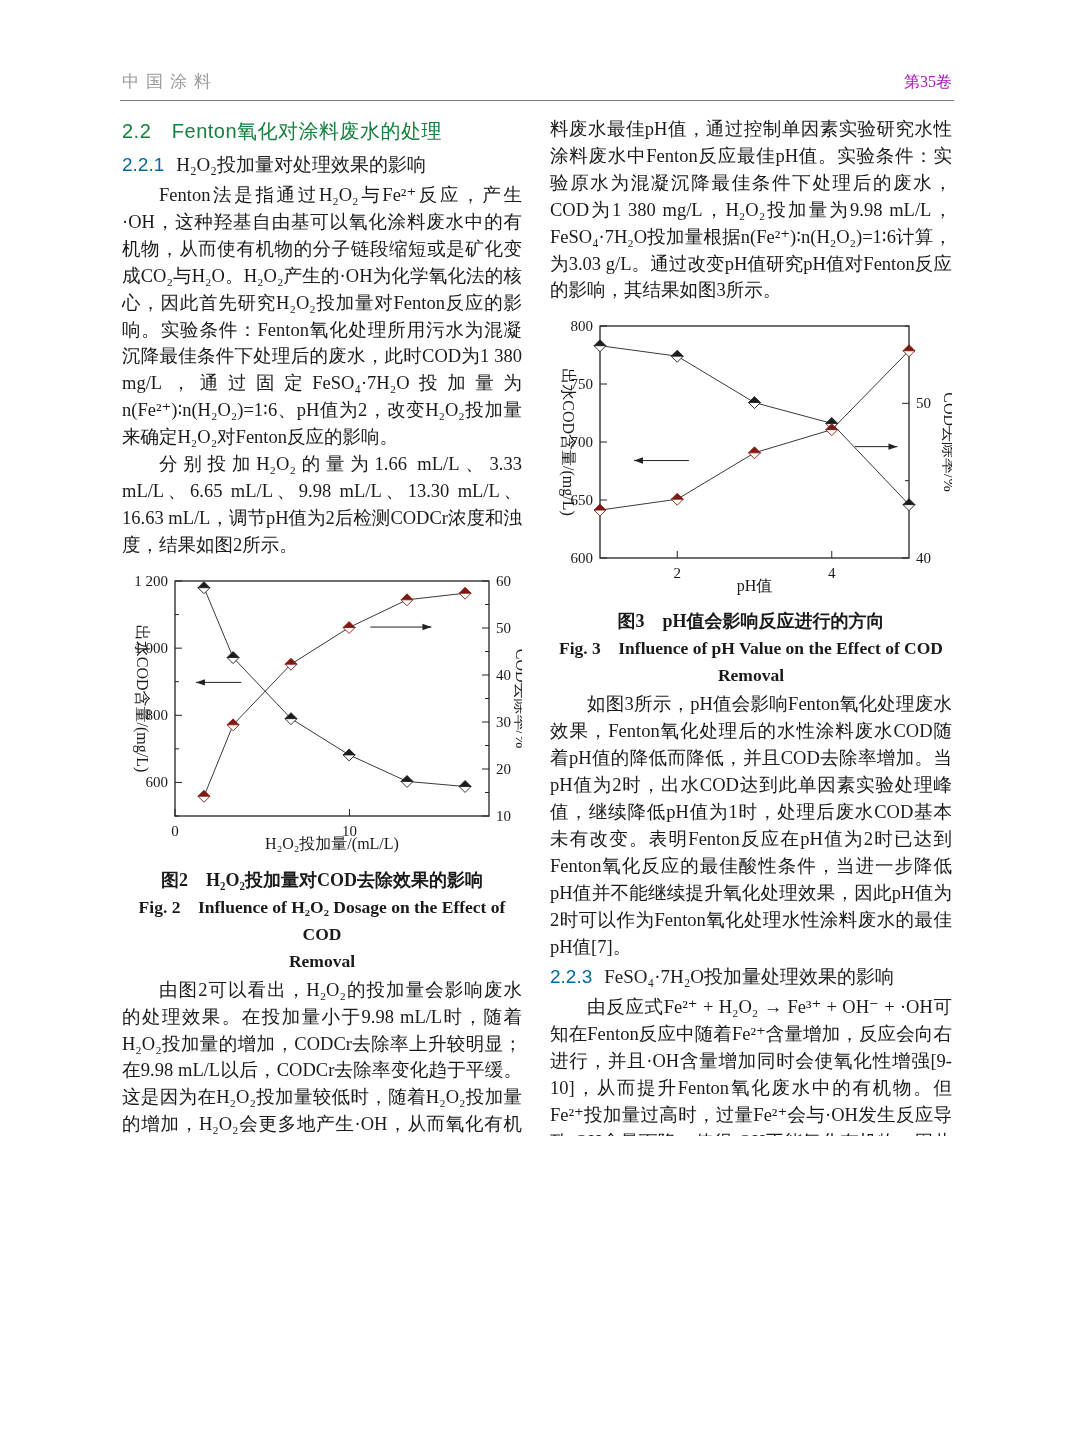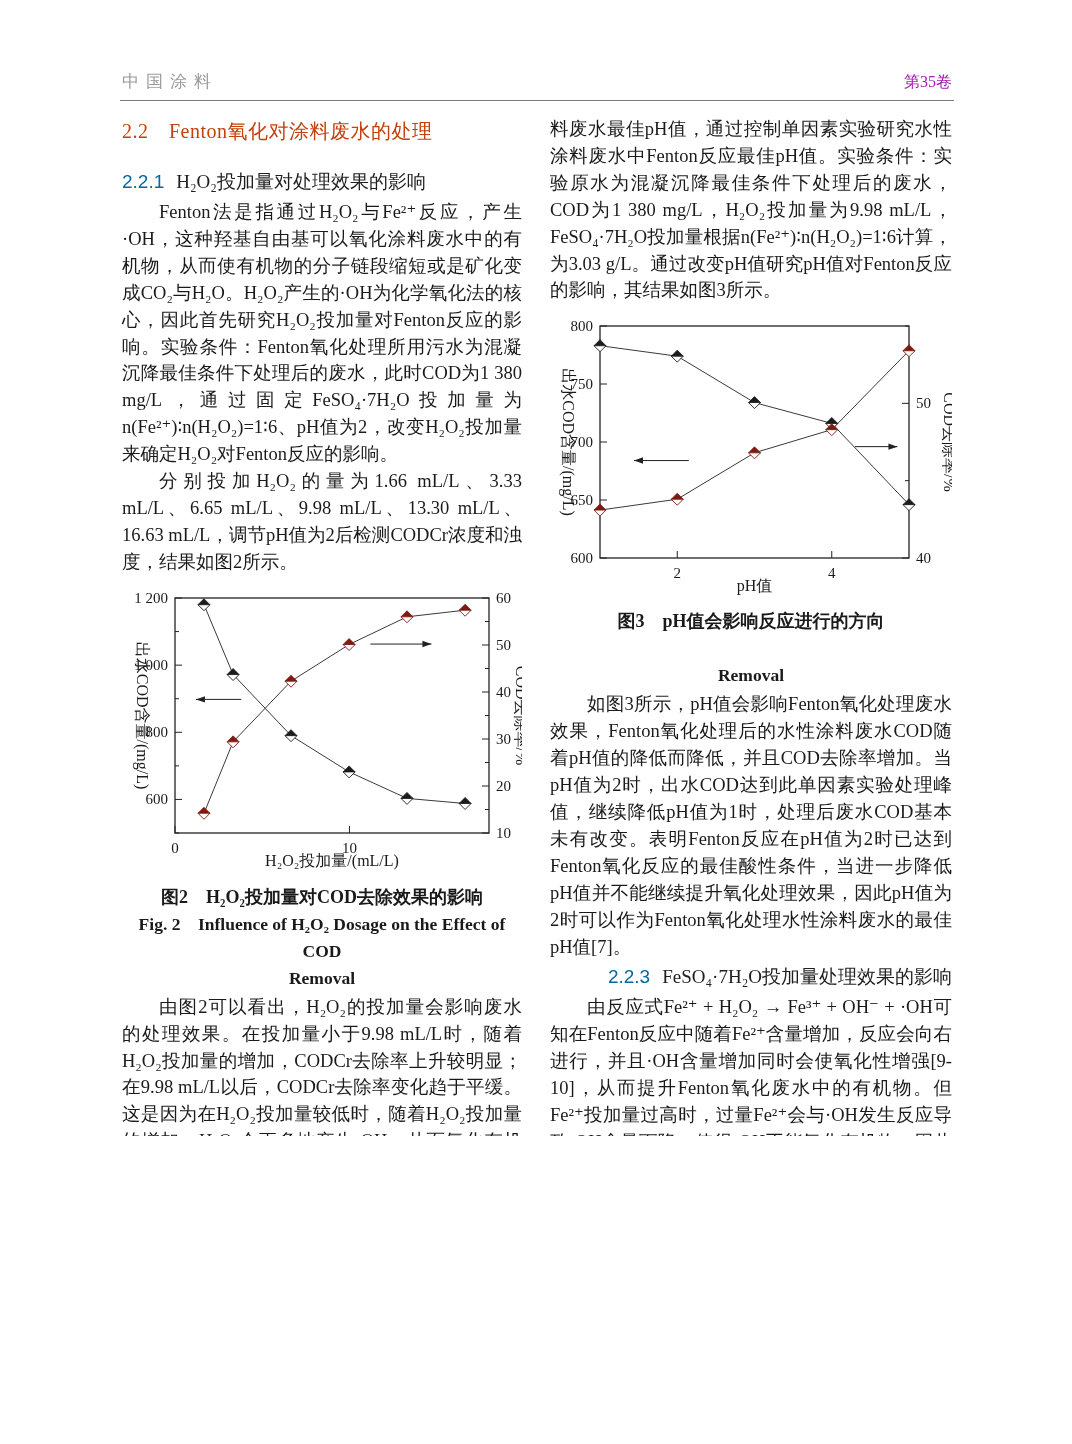--- a/index.html
+++ b/index.html
@@ -8,30 +8,30 @@
   
   .hdr-journal{position:absolute;left:122px;top:70px;font-size:17px;color:#9a9a9a;letter-spacing:7px;}
   .hdr-volume{position:absolute;right:120px;top:72px;font-size:16px;color:#a21caf;}
   .hdr-rule{position:absolute;left:120px;right:118px;top:100px;border-top:1.5px solid #7a7a7a;}
   
   .col{position:absolute;top:116px;width:400px;}
   .col-left{left:122px;}
   .col-right{left:550px;width:402px;}
   p.body{font-size:18.5px;line-height:26.9px;text-align:justify;margin:0;}
   p.ind{text-indent:2em;}
-  .h-sec{font-family:Liberation Serif, serif;font-size:20px;color:#c2410c;
-         margin:2px 0 24px 0;letter-spacing:0.5px;}
+  .h-sec{font-family:Liberation Sans, sans-serif;font-size:20px;color:#15803d;
+         margin:2px 0 7px 0;letter-spacing:0.5px;}
   .h-sub{margin:3px 0 4px 0;font-size:19px;}
   .h-sub .num{font-family:"Liberation Sans","DejaVu Sans",sans-serif;color:#0369a1;margin-right:12px;}
   .h-sub .ttl{color:#1e1e1e;}
   figure{margin:8px 0 2px 0;padding:0;text-align:center;}
   .cap-zh{font-size:18px;font-weight:bold;margin-top:4px;line-height:27px;}
   .cap-en{font-size:17.5px;font-weight:bold;line-height:27px;}
   .tick{font-family:"Liberation Serif","DejaVu Serif",serif;font-size:15px;fill:#1a1a1a;}
-  .axtitle{font-family:"Liberation Serif","DejaVu Serif",serif;font-size:16px;fill:#1a1a1a;} .mt14{margin-top:14px;} .mt4{margin-top:4px;text-align:right;}
+  .axtitle{font-family:"Liberation Serif","DejaVu Serif",serif;font-size:16px;fill:#1a1a1a;} .mt14{margin-top:14px;} .mt4{margin-top:4px;}
   
   .ft-line{position:absolute;left:122px;top:1356px;width:72px;border-top:2px solid #2f5f8f;}
   .ft-num{position:absolute;left:130px;top:1428px;font-size:27px;font-style:italic;font-weight:bold;color:#38658f;}
   .ft-bar{position:absolute;left:205px;top:1354px;width:7px;height:48px;background:#2e5f8f;}
   .ft-zh{position:absolute;left:226px;top:1354px;font-family:"Liberation Sans","DejaVu Sans",sans-serif;
          font-size:21px;color:#8299ab;letter-spacing:5px;padding-left:16px;}
   .ft-en{position:absolute;left:236px;top:1382px;font-family:"Liberation Sans","DejaVu Sans",sans-serif;
          font-size:13px;color:#b9c2cc;}
 </style>
 </head>
@@ -180,21 +180,21 @@
           <line x1="138.83749999999998" y1="148.56" x2="83.99" y2="148.56" stroke="#222" stroke-width="1"></line>
           <path d="M 83.99 148.56 L 92.99 145.36 L 92.99 151.76 Z" fill="#222"></path>
           <line x1="304.92499999999995" y1="134.63999999999996" x2="347.41249999999997" y2="134.63999999999996" stroke="#222" stroke-width="1"></line>
           <path d="M 347.41249999999997 134.63999999999996 L 338.41249999999997 131.43999999999997 L 338.41249999999997 137.83999999999995 Z" fill="#222"></path>
           <text x="13" y="130" text-anchor="middle" class="axtitle" transform="rotate(90 13 130)">出水COD含量/(mg/L)</text>
           <text x="394" y="130" text-anchor="middle" class="axtitle" transform="rotate(90 394 130)">COD去除率/%</text>
           <text x="204.5" y="279" text-anchor="middle" class="axtitle">pH值</text>
         </svg>
       <figcaption>
         <div class="cap-zh">图3　pH值会影响反应进行的方向</div>
-        <div class="cap-en"><br><span>Removal</span></div>
+        <div class="cap-en"><span>Fig. 3　Influence of pH Value on the Effect of COD</span><br><span>Removal</span></div>
       </figcaption>
     </figure>
 
     <p class="body ind mt14">如图3所示，pH值会影响Fenton氧化处理废水效果，Fenton氧化处理后的水性涂料废水COD随着pH值的降低而降低，并且COD去除率增加。当pH值为2时，出水COD达到此单因素实验处理峰值，继续降低pH值为1时，处理后废水COD基本未有改变。表明Fenton反应在pH值为2时已达到Fenton氧化反应的最佳酸性条件，当进一步降低pH值并不能继续提升氧化处理效果，因此pH值为2时可以作为Fenton氧化处理水性涂料废水的最佳pH值[7]。</p>
     <div class="h-sub mt4"><span class="num">2.2.3</span><span class="ttl">FeSO₄·7H₂O投加量处理效果的影响</span></div>
     <p class="body ind">由反应式Fe²⁺ + H₂O₂ → Fe³⁺ + OH⁻ + ·OH可知在Fenton反应中随着Fe²⁺含量增加，反应会向右进行，并且·OH含量增加同时会使氧化性增强[9-10]，从而提升Fenton氧化废水中的有机物。但Fe²⁺投加量过高时，过量Fe²⁺会与·OH发生反应导致·OH含量下降，使得·OH不能氧化有机物，因此探索出合适的Fe²⁺浓度会使Fenton氧化反应更加高效，同时使得Fenton氧化在经济上与处理效果达到最优值。实验条件：实验原水为混凝沉降最佳条件下处理后的废水，COD为1 380 mg/L，H₂O₂投加量为9.98 mL/L，pH值为2，FeSO₄·7H₂O投加量根据n(Fe²⁺)∶n(H₂O₂)=1∶(4~8)计算，算通过改变FeSO₄·7H₂O加入量研究Fe²⁺对Fenton反应的影响，其结果如图4所示。</p>
   </div>
 
   <div class="ft-line"></div>
   <div class="ft-num">72</div>

